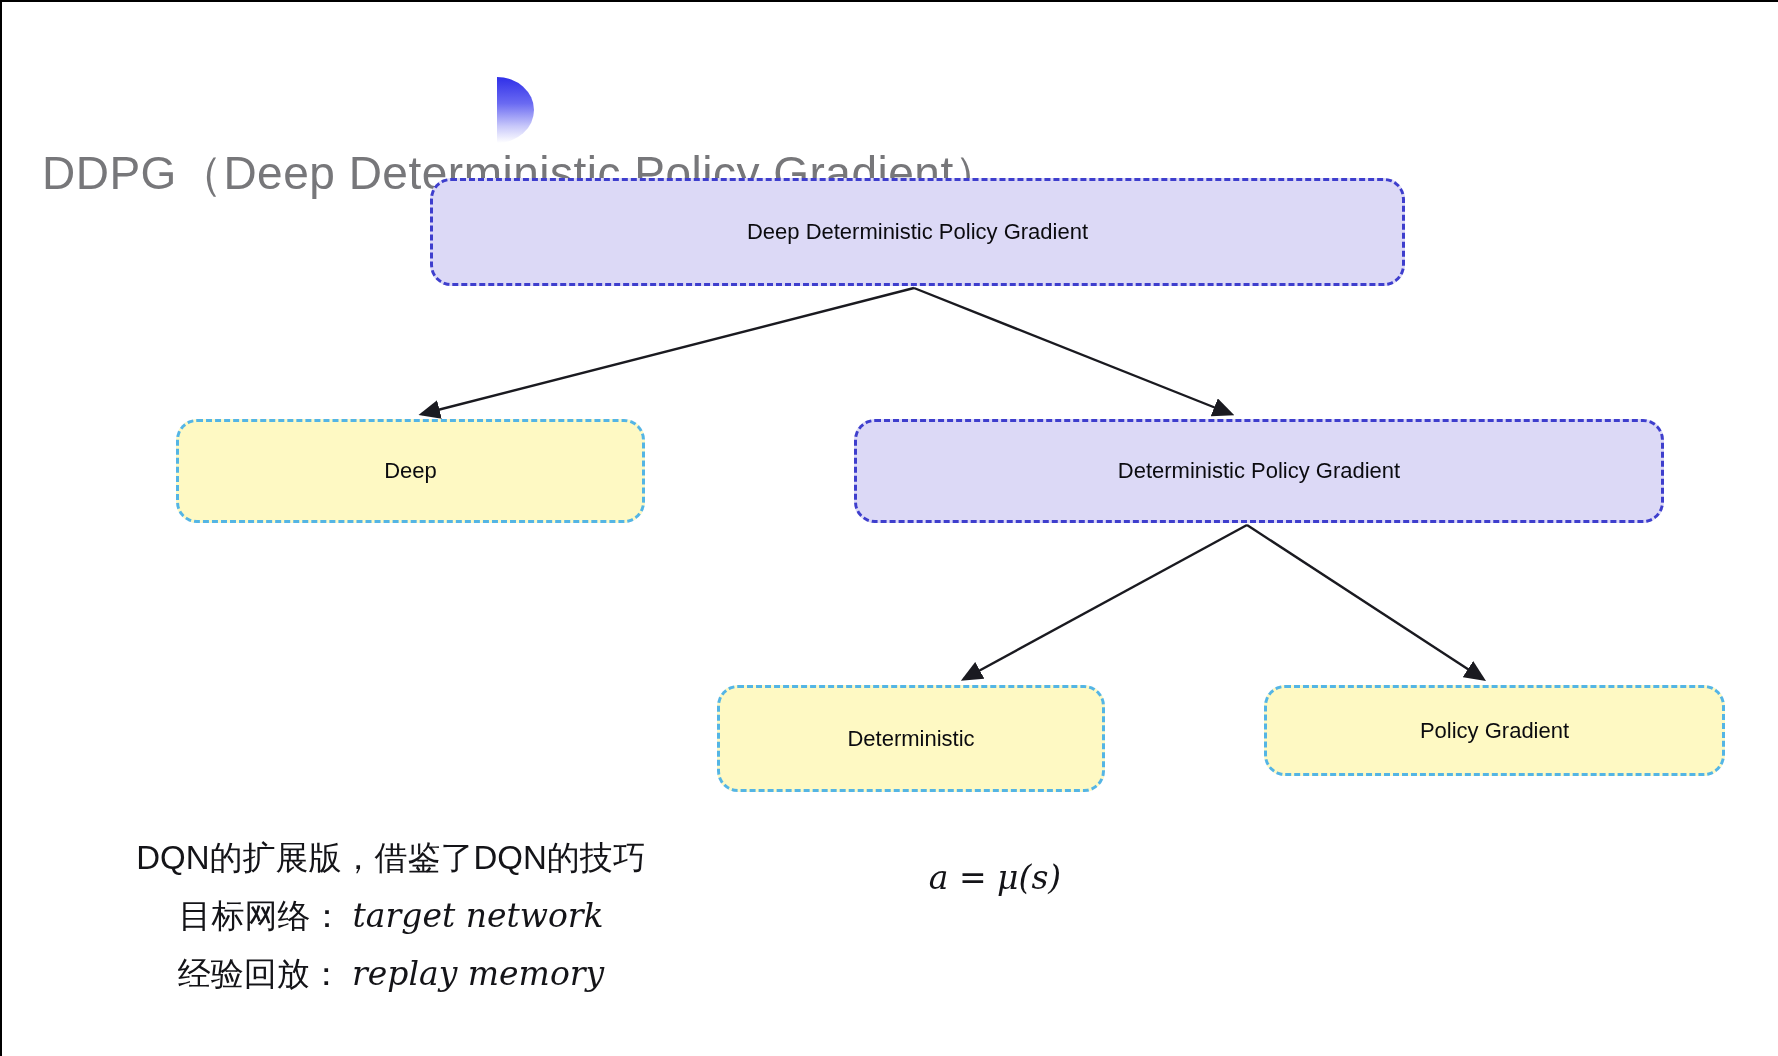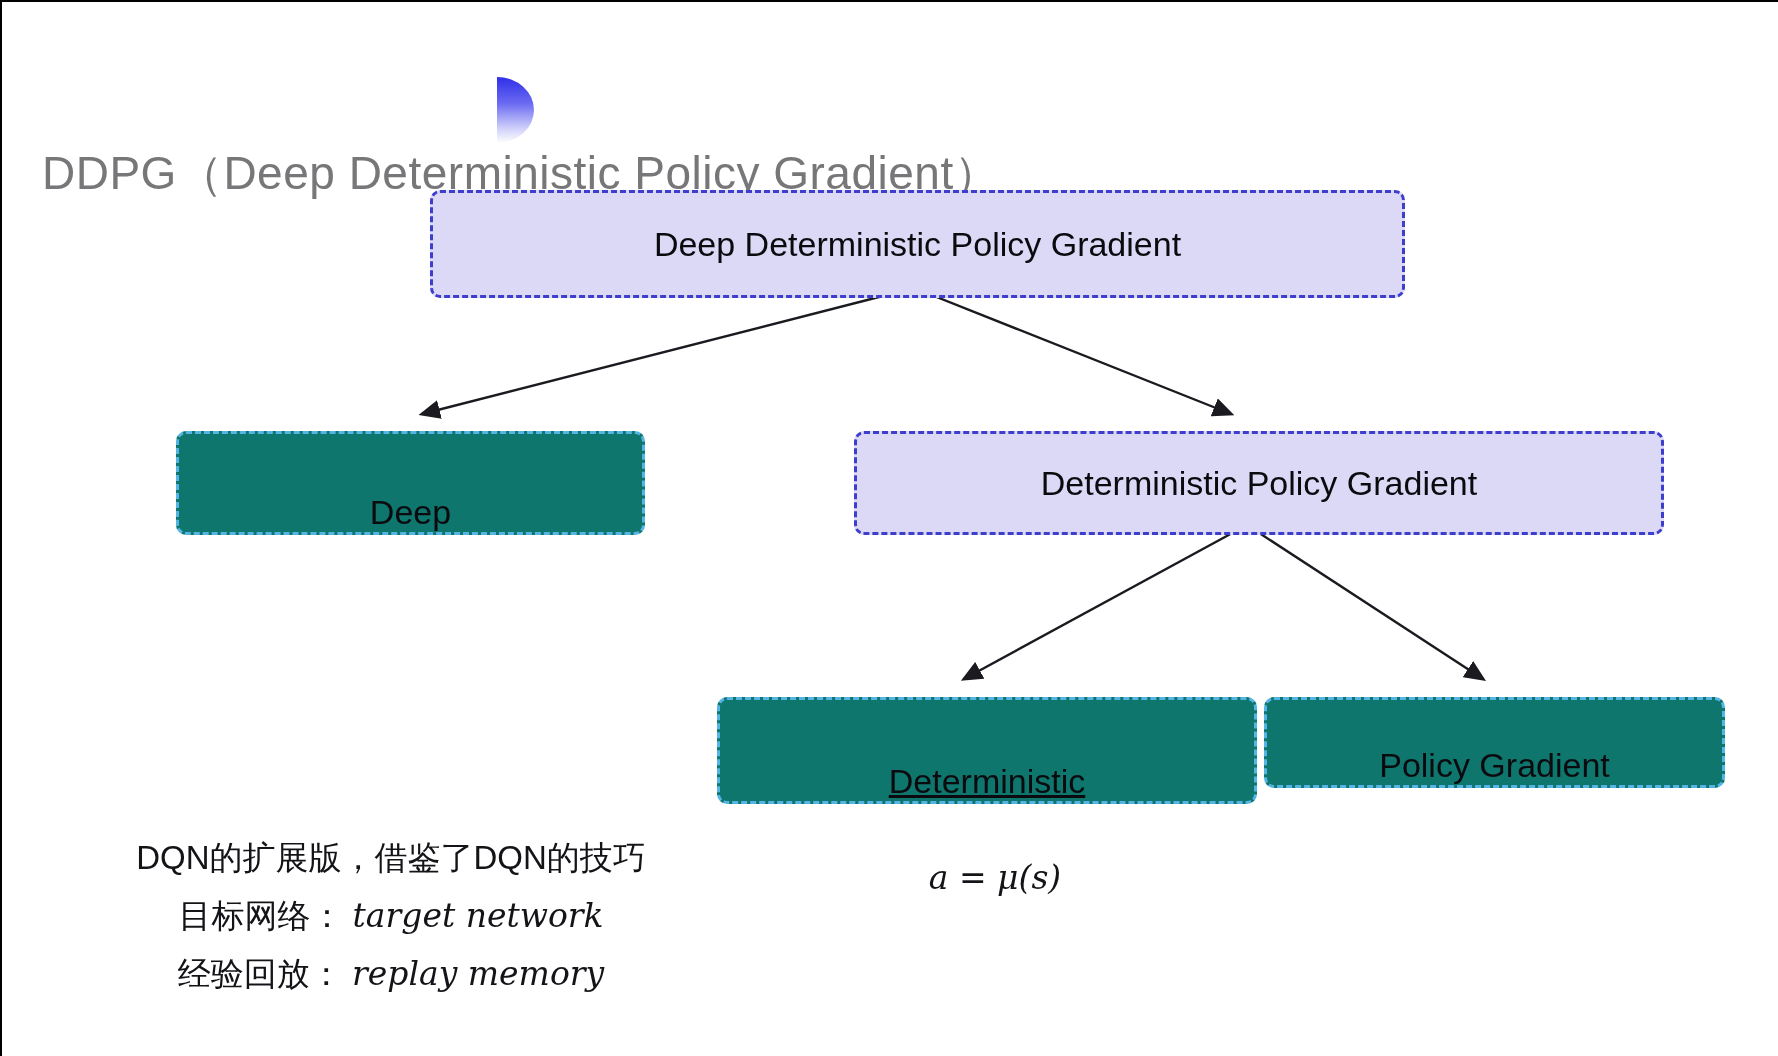--- a/index.html
+++ b/index.html
@@ -23,31 +23,30 @@
   }
   .page-title{
     font-size:46px;color:#77777a;letter-spacing:0.5px;
     white-space:nowrap;font-weight:400;
   }
   
   .node{
     position:absolute;
     display:flex;align-items:center;justify-content:center;
     box-sizing:border-box;
-    border-radius:10px;
-    font-size:34px;color:#0b0b0f;
+    border-radius:21px;
+    font-size:22px;color:#0b0b0f;
     text-align:center;
-    margin-top:12px;
   }
   .node.purple{background:#dcd9f6;border:3px dashed #3e3ecd;}
-  .node.cyan{background:#0f766e;border:3px dashed #54b5e5;align-items:flex-end;}
+  .node.cyan{background:#fef9c3;border:3px dashed #54b5e5;}
   .node-root{left:428px;top:176px;width:975px;height:108px;}
   .node-deep{left:174px;top:417px;width:469px;height:104px;}
   .node-dpg{left:852px;top:417px;width:810px;height:104px;}
-  .node-deterministic{left:715px;top:683px;width:540px;height:107px;text-decoration:underline;}
+  .node-deterministic{left:715px;top:683px;width:388px;height:107px;}
   .node-pg{left:1262px;top:683px;width:461px;height:91px;}
   
   svg.arrows{position:absolute;left:0;top:0;width:1778px;height:1056px;pointer-events:none;}
   
   .note{
     position:absolute;text-align:center;color:#141418;
     font-size:33px;line-height:58px;white-space:nowrap;
   }
   .note-left{left:129px;top:827px;width:520px;}
   .note-mid{left:793px;top:848px;width:400px;line-height:55px;}

